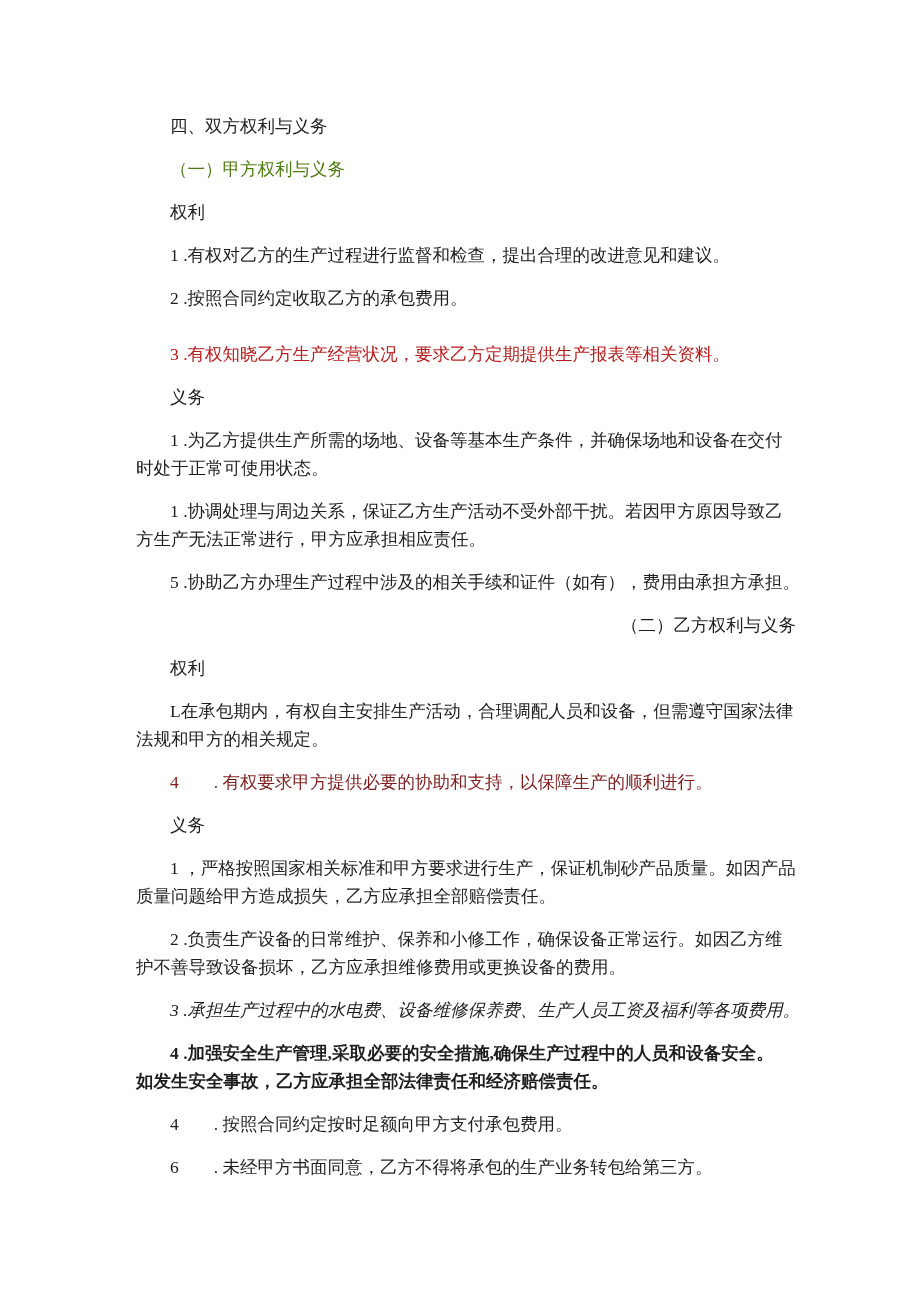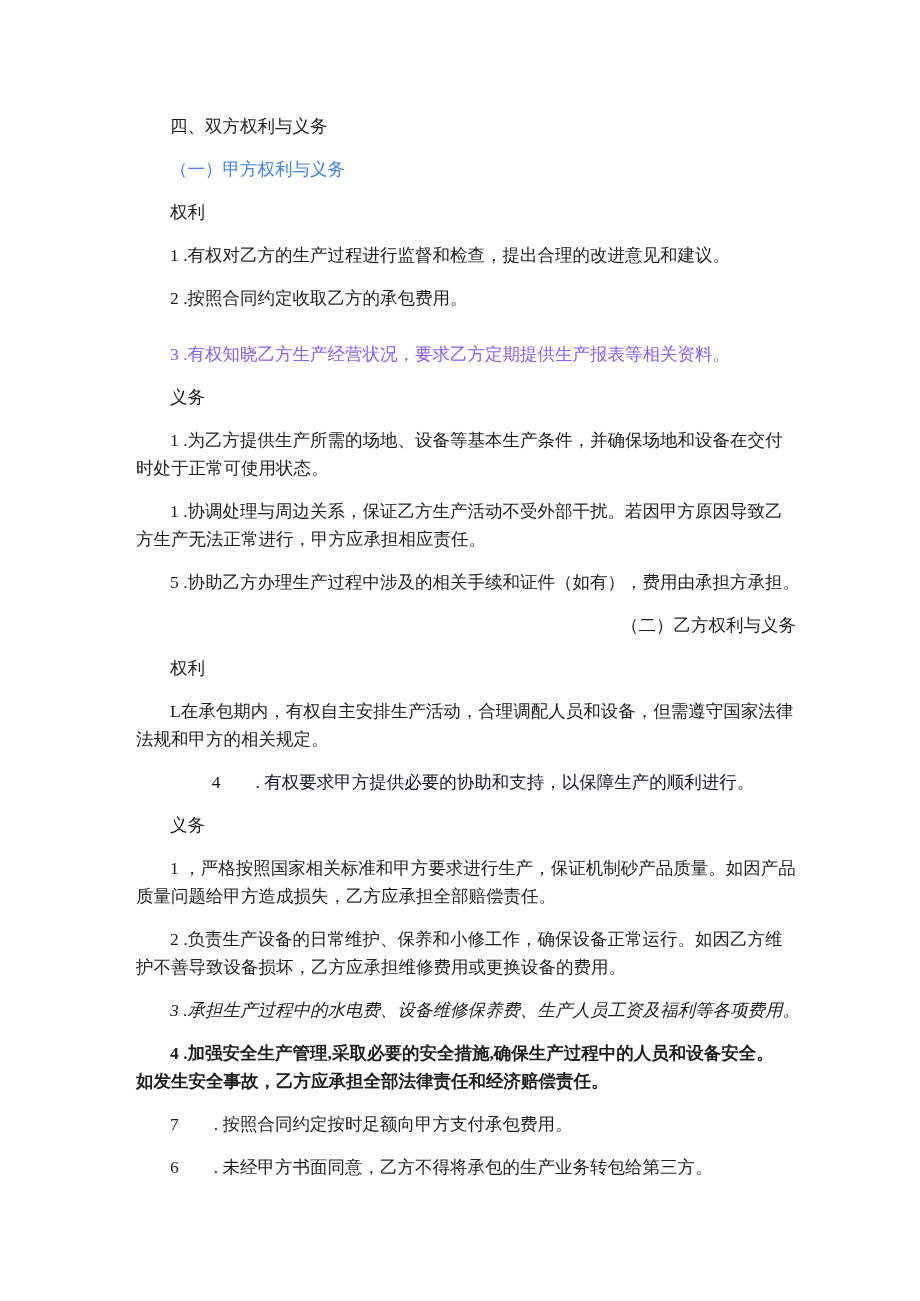--- a/index.html
+++ b/index.html
@@ -31,40 +31,40 @@
     white-space: pre;
     -webkit-font-smoothing: antialiased;
   }
 </style>
 </head>
 <body>
 
 <div class="page" style="background: rgb(255, 255, 255); padding-left: 40px;">
   <main class="doc">
       <p class="para" style="color: rgb(30, 30, 30);">四、双方权利与义务</p>
-      <p class="para" style="color: #3b82f6;">（一）甲方权利与义务</p>
+      <p class="para" style="color: #4d7c0f;">（一）甲方权利与义务</p>
       <p class="para" style="color: rgb(30, 30, 30);">权利</p>
       <p class="para" style="color: rgb(30, 30, 30);">1 .有权对乙方的生产过程进行监督和检查，提出合理的改进意见和建议。</p>
       <p class="para" style="color: rgb(30, 30, 30);">2 .按照合同约定收取乙方的承包费用。</p>
-      <p class="para" style="color: #8b5cf6; margin-top: 28px;">3 .有权知晓乙方生产经营状况，要求乙方定期提供生产报表等相关资料。</p>
+      <p class="para" style="color: #b91c1c; margin-top: 28px;">3 .有权知晓乙方生产经营状况，要求乙方定期提供生产报表等相关资料。</p>
       <p class="para" style="color: rgb(30, 30, 30);">义务</p>
       <p class="para" style="color: rgb(30, 30, 30);">1 .为乙方提供生产所需的场地、设备等基本生产条件，并确保场地和设备在交付
 时处于正常可使用状态。</p>
       <p class="para" style="color: rgb(30, 30, 30);">1 .协调处理与周边关系，保证乙方生产活动不受外部干扰。若因甲方原因导致乙
 方生产无法正常进行，甲方应承担相应责任。</p>
       <p class="para" style="color: rgb(30, 30, 30);">5 .协助乙方办理生产过程中涉及的相关手续和证件（如有），费用由承担方承担。</p>
       <p class="para" style="color: rgb(30, 30, 30); text-align: right;">（二）乙方权利与义务</p>
       <p class="para" style="color: rgb(30, 30, 30);">权利</p>
       <p class="para" style="color: rgb(30, 30, 30);">L在承包期内，有权自主安排生产活动，合理调配人员和设备，但需遵守国家法律
 法规和甲方的相关规定。</p>
-      <p class="para" style="color: #0f172a; text-align: center;">4　　. 有权要求甲方提供必要的协助和支持，以保障生产的顺利进行。</p>
+      <p class="para" style="color: #7f1d1d;">4　　. 有权要求甲方提供必要的协助和支持，以保障生产的顺利进行。</p>
       <p class="para" style="color: rgb(30, 30, 30);">义务</p>
       <p class="para" style="color: rgb(30, 30, 30);">1 ，严格按照国家相关标准和甲方要求进行生产，保证机制砂产品质量。如因产品
 质量问题给甲方造成损失，乙方应承担全部赔偿责任。</p>
       <p class="para" style="color: rgb(30, 30, 30);">2 .负责生产设备的日常维护、保养和小修工作，确保设备正常运行。如因乙方维
 护不善导致设备损坏，乙方应承担维修费用或更换设备的费用。</p>
       <p class="para" style="color: rgb(30, 30, 30); font-style: italic;">3 .承担生产过程中的水电费、设备维修保养费、生产人员工资及福利等各项费用。</p>
       <p class="para" style="color: rgb(30, 30, 30); font-weight: bold;">4 .加强安全生产管理,采取必要的安全措施,确保生产过程中的人员和设备安全。
 如发生安全事故，乙方应承担全部法律责任和经济赔偿责任。</p>
-      <p class="para" style="color: rgb(30, 30, 30);">7　　. 按照合同约定按时足额向甲方支付承包费用。</p>
+      <p class="para" style="color: rgb(30, 30, 30);">4　　. 按照合同约定按时足额向甲方支付承包费用。</p>
       <p class="para" style="color: rgb(30, 30, 30);">6　　. 未经甲方书面同意，乙方不得将承包的生产业务转包给第三方。</p>
     </main>
 </div>
 
 </body></html>

